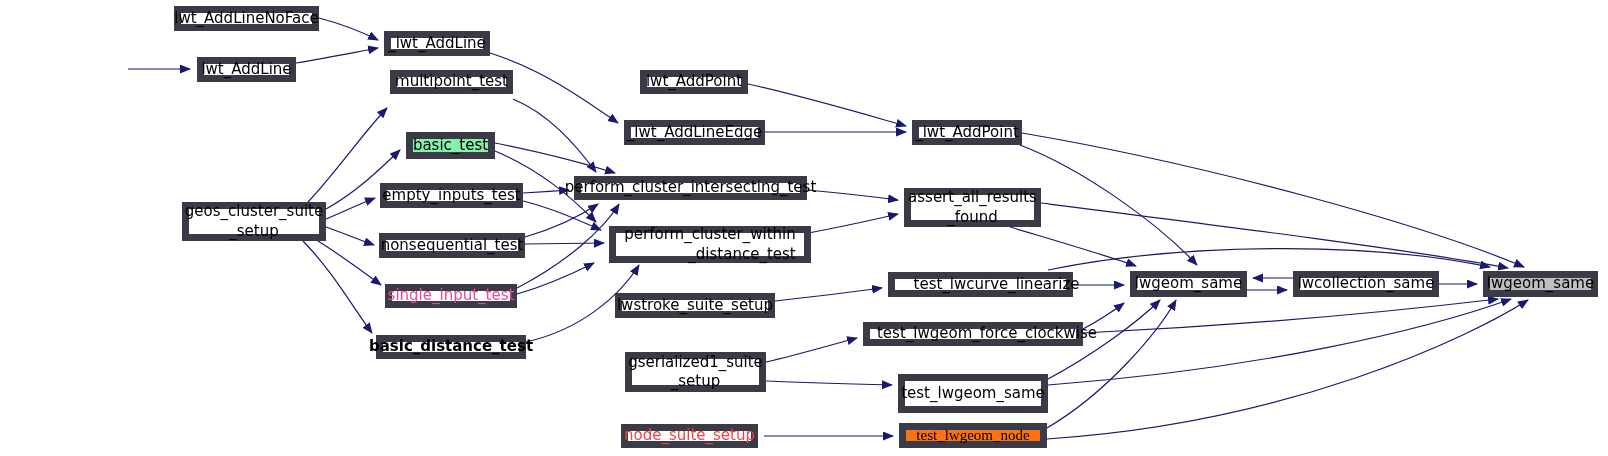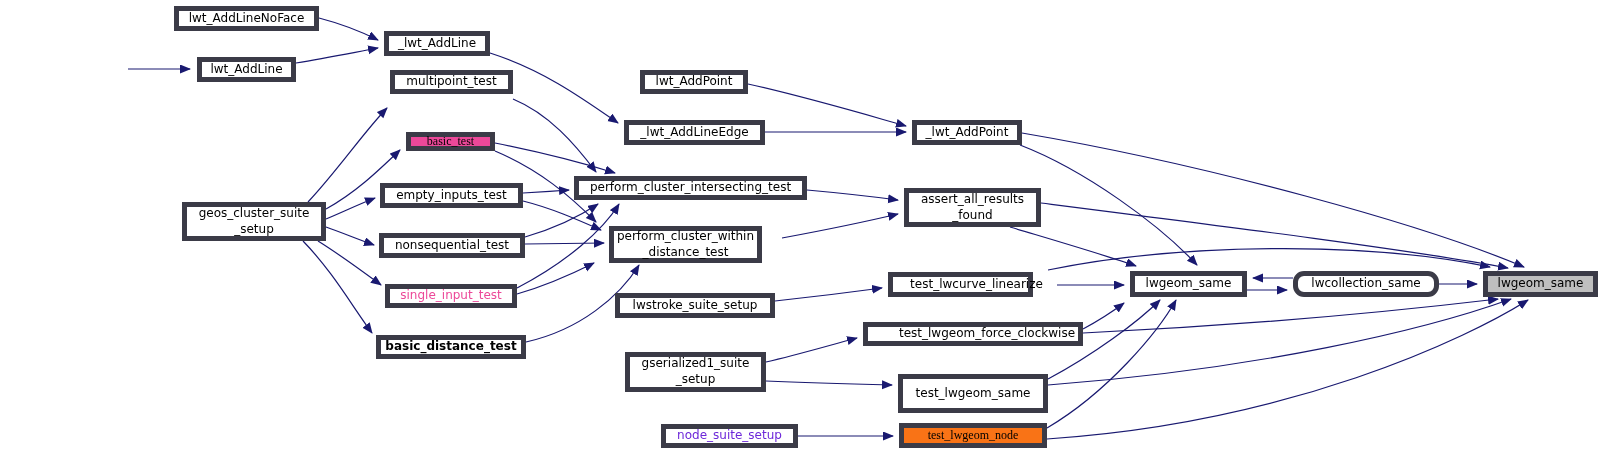--- a/index.html
+++ b/index.html
@@ -18,23 +18,23 @@
   #edges {
     position: absolute;
     left: 0; top: 0;
     width: 1608px;
     height: 456px;
   }
   .node {
     position: absolute;
     box-sizing: border-box;
     background: #ffffff;
-    border: 5px solid #84cc16;
+    border: 7px solid #84cc16;
     color: #000000;
-    font-size: 12px;
+    font-size: 15px;
     line-height: 1.3;
     display: flex;
     align-items: center;
     justify-content: center;
     text-align: center;
     white-space: pre-line;
     cursor: pointer;
     z-index: 2;
   }
   .node.hl {
@@ -95,39 +95,39 @@
         <path d="M1293,278 L1253,278" stroke="#191970" stroke-width="1.2" marker-end="url(#arrow)"></path>
         <path d="M1247,290 L1287,290" stroke="#191970" stroke-width="1.2" marker-end="url(#arrow)"></path>
         <path d="M1439,284 L1477,284" stroke="#191970" stroke-width="1.2" marker-end="url(#arrow)"></path>
       </g>
   </svg>
 
 <div class="node" style="left: 174px; top: 6px; width: 145px; height: 25px; border-color: rgb(59, 59, 71); color: rgb(0, 0, 0); background: rgb(255, 255, 255);">lwt_AddLineNoFace</div>
     <div class="node" style="left: 384px; top: 31px; width: 106px; height: 25px; border-color: rgb(59, 59, 71); color: rgb(0, 0, 0); background: rgb(255, 255, 255);">_lwt_AddLine</div>
     <div class="node" style="left: 197px; top: 57px; width: 99px; height: 25px; border-color: rgb(59, 59, 71); color: rgb(0, 0, 0); background: rgb(255, 255, 255);">lwt_AddLine</div>
     <div class="node" style="left: 390px; top: 70px; width: 123px; height: 24px; border-color: rgb(59, 59, 71); color: rgb(0, 0, 0); background: rgb(255, 255, 255);">multipoint_test</div>
-    <div class="node" style="left: 406px; top: 132px; width: 89px; height: 19px; border-color: rgb(59, 59, 71); color: rgb(0, 0, 0); background: #ec4899; font-family: Liberation Serif, serif;">basic_test</div>
+    <div class="node" style="left: 406px; top: 132px; width: 89px; height: 27px; border-color: rgb(59, 59, 71); color: rgb(0, 0, 0); background: #86efac;">basic_test</div>
     <div class="node" style="left: 380px; top: 183px; width: 143px; height: 25px; border-color: rgb(59, 59, 71); color: rgb(0, 0, 0); background: rgb(255, 255, 255);">empty_inputs_test</div>
     <div class="node" style="left: 182px; top: 202px; width: 144px; height: 39px; border-color: rgb(59, 59, 71); color: rgb(0, 0, 0); background: rgb(255, 255, 255);">geos_cluster_suite
 _setup</div>
     <div class="node" style="left: 379px; top: 233px; width: 146px; height: 25px; border-color: rgb(59, 59, 71); color: rgb(0, 0, 0); background: rgb(255, 255, 255);">nonsequential_test</div>
     <div class="node" style="left: 385px; top: 284px; width: 132px; height: 24px; border-color: rgb(59, 59, 71); color: #ec4899; background: rgb(255, 255, 255);">single_input_test</div>
     <div class="node" style="left: 376px; top: 335px; width: 150px; height: 24px; border-color: rgb(59, 59, 71); color: rgb(0, 0, 0); background: rgb(255, 255, 255); font-weight: bold;">basic_distance_test</div>
     <div class="node" style="left: 640px; top: 70px; width: 108px; height: 24px; border-color: rgb(59, 59, 71); color: rgb(0, 0, 0); background: rgb(255, 255, 255);">lwt_AddPoint</div>
     <div class="node" style="left: 624px; top: 120px; width: 141px; height: 25px; border-color: rgb(59, 59, 71); color: rgb(0, 0, 0); background: rgb(255, 255, 255);">_lwt_AddLineEdge</div>
     <div class="node" style="left: 912px; top: 120px; width: 110px; height: 25px; border-color: rgb(59, 59, 71); color: rgb(0, 0, 0); background: rgb(255, 255, 255);">_lwt_AddPoint</div>
     <div class="node" style="left: 574px; top: 176px; width: 233px; height: 24px; border-color: rgb(59, 59, 71); color: rgb(0, 0, 0); background: rgb(255, 255, 255);">perform_cluster_intersecting_test</div>
     <div class="node" style="left: 904px; top: 188px; width: 137px; height: 39px; border-color: rgb(59, 59, 71); color: rgb(0, 0, 0); background: rgb(255, 255, 255);">assert_all_results
 _found</div>
-    <div class="node" style="left: 609px; top: 226px; width: 153px; height: 37px; border-color: rgb(59, 59, 71); color: rgb(0, 0, 0); background: rgb(255, 255, 255);">perform_cluster_within
+    <div class="node" style="left: 609px; top: 226px; width: 202px; height: 37px; border-color: rgb(59, 59, 71); color: rgb(0, 0, 0); background: rgb(255, 255, 255); text-align: right;">perform_cluster_within
 _distance_test</div>
-    <div class="node" style="left: 888px; top: 272px; width: 145px; height: 25px; border-color: rgb(59, 59, 71); color: rgb(0, 0, 0); background: rgb(255, 255, 255); padding-left: 32px;">test_lwcurve_linearize</div>
+    <div class="node" style="left: 888px; top: 272px; width: 185px; height: 25px; border-color: rgb(59, 59, 71); color: rgb(0, 0, 0); background: rgb(255, 255, 255); padding-left: 32px;">test_lwcurve_linearize</div>
     <div class="node" style="left: 1130px; top: 271px; width: 117px; height: 26px; border-color: rgb(59, 59, 71); color: rgb(0, 0, 0); background: rgb(255, 255, 255);">lwgeom_same</div>
-    <div class="node" style="left: 1293px; top: 271px; width: 146px; height: 26px; border-color: rgb(59, 59, 71); color: rgb(0, 0, 0); background: rgb(255, 255, 255); border-radius: 11px;">lwcollection_same</div>
+    <div class="node" style="left: 1293px; top: 271px; width: 146px; height: 26px; border-color: rgb(59, 59, 71); color: rgb(0, 0, 0); background: rgb(255, 255, 255);">lwcollection_same</div>
     <div class="node hl" style="left: 1483px; top: 271px; width: 115px; height: 26px; border-color: rgb(59, 59, 71); color: rgb(0, 0, 0); background: rgb(191, 191, 191);">lwgeom_same</div>
     <div class="node" style="left: 615px; top: 293px; width: 160px; height: 25px; border-color: rgb(59, 59, 71); color: rgb(0, 0, 0); background: rgb(255, 255, 255);">lwstroke_suite_setup</div>
     <div class="node" style="left: 863px; top: 322px; width: 220px; height: 24px; border-color: rgb(59, 59, 71); color: rgb(0, 0, 0); background: rgb(255, 255, 255); padding-left: 28px;">test_lwgeom_force_clockwise</div>
     <div class="node" style="left: 625px; top: 352px; width: 141px; height: 40px; border-color: rgb(59, 59, 71); color: rgb(0, 0, 0); background: rgb(255, 255, 255);">gserialized1_suite
 _setup</div>
     <div class="node" style="left: 898px; top: 374px; width: 150px; height: 39px; border-color: rgb(59, 59, 71); color: rgb(0, 0, 0); background: rgb(255, 255, 255);">test_lwgeom_same</div>
-    <div class="node" style="left: 661px; top: 424px; width: 137px; height: 24px; border-color: rgb(59, 59, 71); color: #6d28d9; background: rgb(255, 255, 255);">node_suite_setup</div>
+    <div class="node" style="left: 621px; top: 424px; width: 137px; height: 24px; border-color: rgb(59, 59, 71); color: #ef4444; background: rgb(255, 255, 255);">node_suite_setup</div>
     <div class="node" style="left: 899px; top: 423px; width: 148px; height: 25px; border-color: rgb(59, 59, 71); color: rgb(0, 0, 0); background: #f97316; font-family: Liberation Serif, serif;">test_lwgeom_node</div>
   </div>
 
 </body></html>

